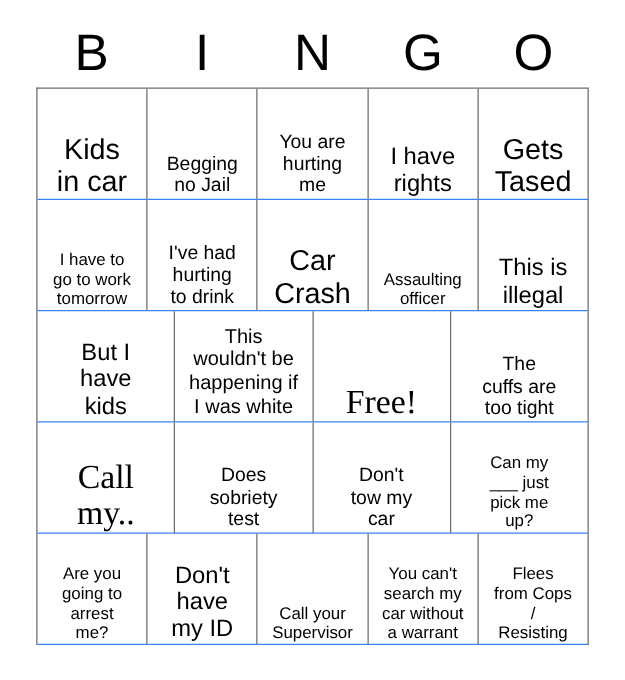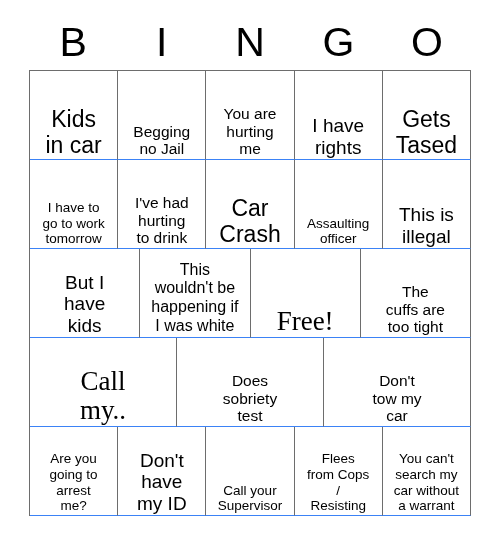--- a/index.html
+++ b/index.html
@@ -176,46 +176,52 @@
       <div class="bingo-cell">
           <span class="cell-text sz-m">Does
 sobriety
 test</span>
         </div>
       <div class="bingo-cell">
           <span class="cell-text sz-m">Don't
 tow my
 car</span>
         </div>
+      <div class="bingo-cell">
+          <span class="cell-text sz-s">Can my
+___ just
+pick me
+up?</span>
+        </div>
     </div>
 
     <div class="bingo-row">
       <div class="bingo-cell">
           <span class="cell-text sz-s">Are you
 going to
 arrest
 me?</span>
         </div>
       <div class="bingo-cell">
           <span class="cell-text sz-l">Don't
 have
 my ID</span>
         </div>
       <div class="bingo-cell">
           <span class="cell-text sz-s">Call your
 Supervisor</span>
         </div>
       <div class="bingo-cell">
+          <span class="cell-text sz-s">You can't
+search my
+car without
+a warrant</span>
+        </div>
+      <div class="bingo-cell">
           <span class="cell-text sz-s">Flees
 from Cops
 /
 Resisting</span>
         </div>
-      <div class="bingo-cell">
-          <span class="cell-text sz-s">You can't
-search my
-car without
-a warrant</span>
-        </div>
     </div>
 
   </div>
 </div>
 
 </body></html>

